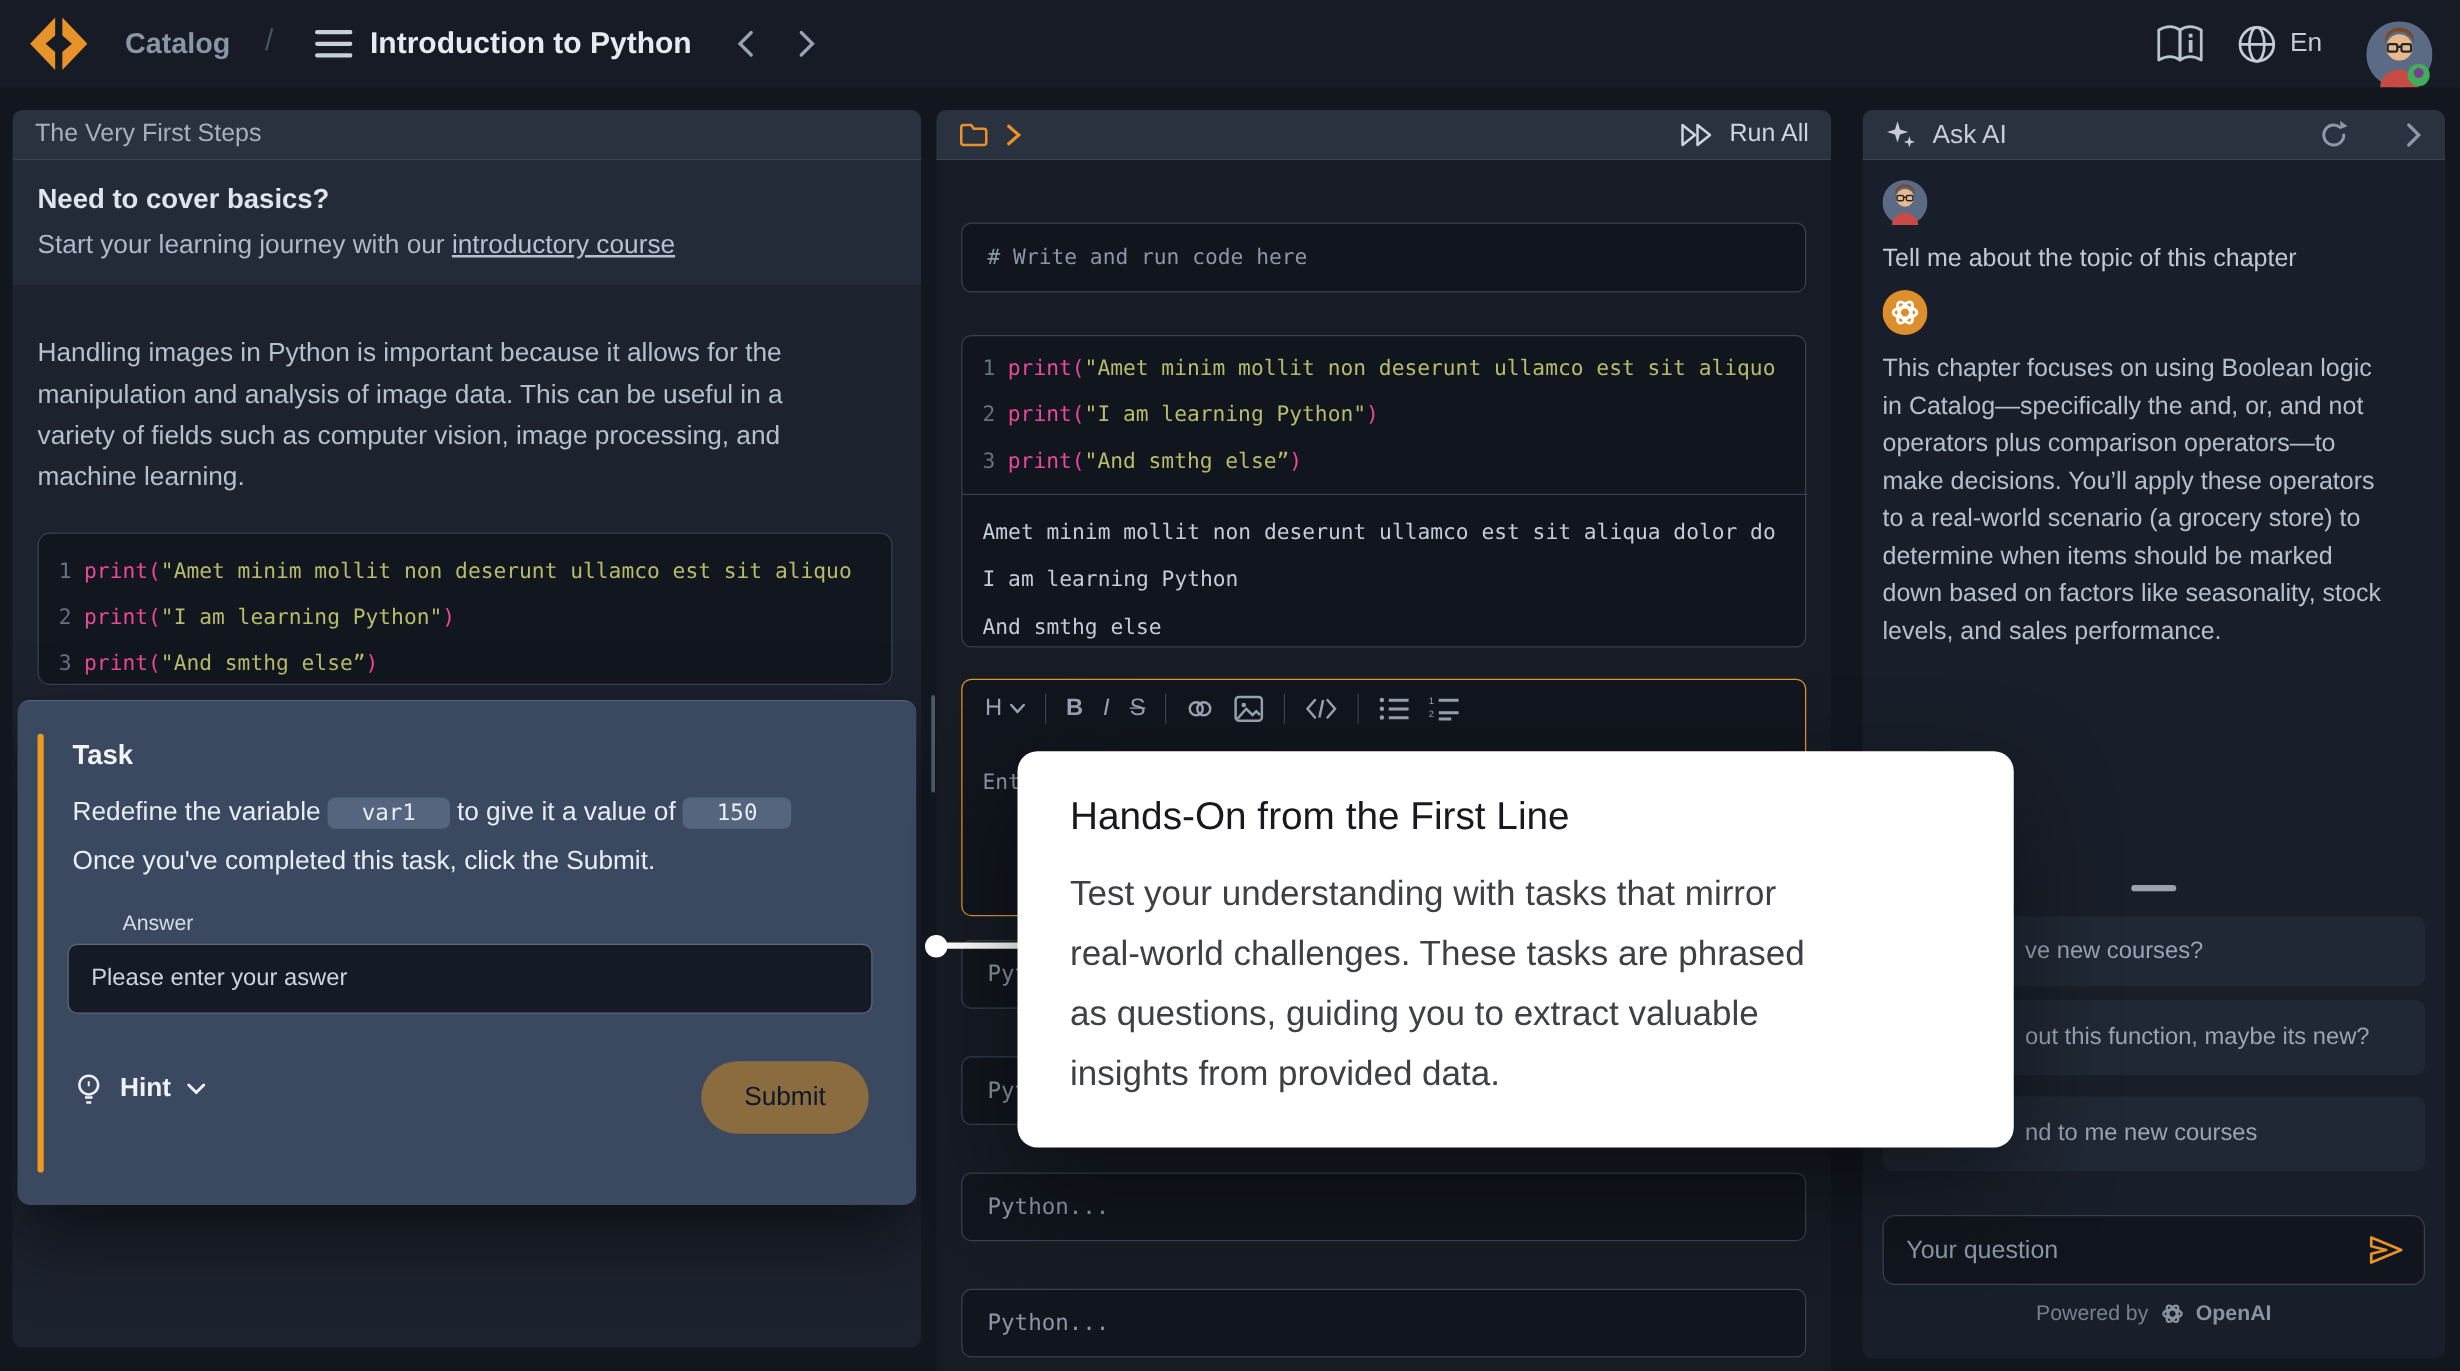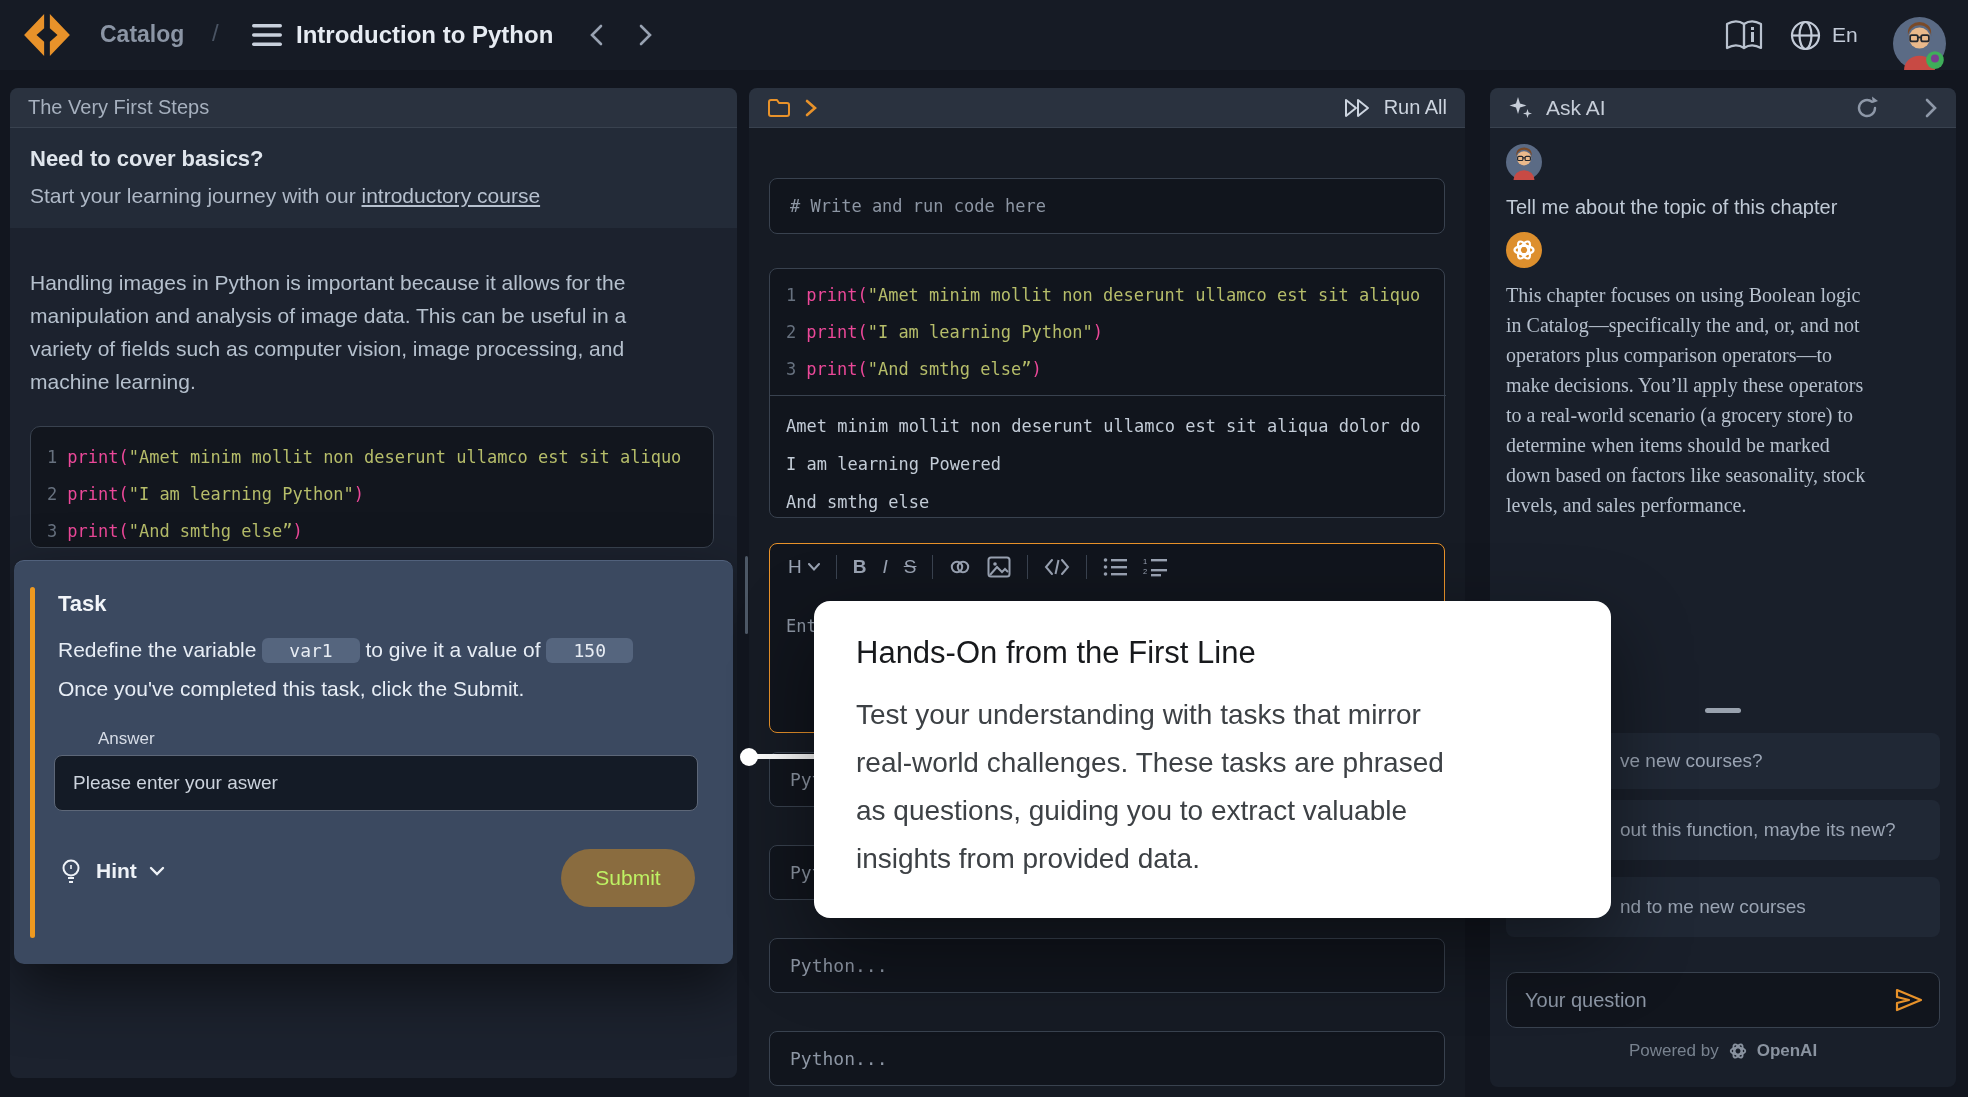--- a/index.html
+++ b/index.html
@@ -43,21 +43,21 @@
   .task-title{color:#f2f5f9;font-size:22px;font-weight:bold;}
   .task-text{color:#e7edf5;font-size:21px;line-height:38px;}
   .ichip{font-family:"DejaVu Sans Mono",monospace;font-size:18px;background:#55657e;
          border-radius:6px;padding:2px 27px;color:#e8edf4;}
   .answer-label{color:#d6dce6;font-size:17px;}
   .task-input{width:644px;height:56px;background:#141b26;border:1px solid #5d6778;border-radius:8px;
               color:#e7edf5;font-size:19px;padding:0 18px;outline:none;}
   .task-input::placeholder{color:#ccd3dd;opacity:1;}
   .hint{display:flex;align-items:center;gap:12px;color:#eef2f7;font-size:21px;font-weight:bold;}
   .submit-btn{width:134px;height:58px;border:none;border-radius:29px;background:#8a6c3f;
-              color:#bef264;font-size:21px;font-family:"Liberation Sans",sans-serif;}
+              color:#0f172a;font-size:21px;font-family:"Liberation Sans",sans-serif;}
 
   
   .mid{background:#161b24;}
   .cell{background:#11151d;border:1px solid #39424f;border-radius:8px;}
   .cell-ph{font-family:"DejaVu Sans Mono",monospace;font-size:17px;color:#8d96a4;}
   .runall{display:flex;align-items:center;gap:12px;color:#ccd4df;font-size:20px;}
   .editor{background:#11151d;border:1.5px solid #e8922a;border-radius:8px;}
   .tb-btn{color:#9aa3b3;font-size:19px;}
   .tb-sep{width:1px;height:24px;background:#3a4350;}
 
@@ -227,21 +227,21 @@
 
     <div class="abs cell" style="left:20px;top:180px;width:676px;height:250px;">
       <div class="abs" style="left:16px;top:8px;">
         <div class="cl"><span class="ln">1</span><span class="fn">print(</span><span class="st">"Amet minim mollit non deserunt ullamco est sit aliquo</span><span class="fn"></span></div>
         <div class="cl"><span class="ln">2</span><span class="fn">print(</span><span class="st">"I am learning Python"</span><span class="fn">)</span></div>
         <div class="cl"><span class="ln">3</span><span class="fn">print(</span><span class="st">"And smthg else”</span><span class="fn">)</span></div>
       </div>
       <div class="abs" style="left:0;top:126px;width:676px;height:1px;background:#39424f;"></div>
       <div class="abs" style="left:16px;top:138px;">
         <div class="outln">Amet minim mollit non deserunt ullamco est sit aliqua dolor do</div>
-        <div class="outln">I am learning Powered</div>
+        <div class="outln">I am learning Python</div>
         <div class="outln">And smthg else</div>
       </div>
     </div>
 
     <div class="abs editor" style="left:20px;top:455px;width:676px;height:190px;">
       <div style="display:flex;align-items:center;gap:16px;height:46px;padding:0 18px;">
         <span class="tb-btn" style="display:flex;align-items:center;gap:6px;">
           <span>H</span>
           <svg width="12" height="8" viewBox="0 0 12 8">
               <path d="M1,1 L6,6.5 L11,1" stroke="#9aa3b3" stroke-width="2" fill="none" stroke-linecap="round"></path>
@@ -355,21 +355,21 @@
     <div class="abs" style="left:16px;top:144px;">
       <svg width="36" height="36" viewBox="0 0 36 36">
         <circle cx="18" cy="18" r="18" fill="#dd8f2d"></circle>
         <g stroke="#ffffff" stroke-width="2.2" fill="none">
           <ellipse cx="18" cy="18" rx="9.5" ry="4.2"></ellipse>
           <ellipse cx="18" cy="18" rx="9.5" ry="4.2" transform="rotate(60 18 18)"></ellipse>
           <ellipse cx="18" cy="18" rx="9.5" ry="4.2" transform="rotate(120 18 18)"></ellipse>
         </g>
       </svg>
     </div>
-    <div class="abs" style="left:16px;top:192px;font-family:Liberation Serif, serif;">
+    <div class="abs" style="left:16px;top:192px;">
       <div class="ai-text">This chapter focuses on using Boolean logic</div>
       <div class="ai-text">in Catalog—specifically the and, or, and not</div>
       <div class="ai-text">operators plus comparison operators—to</div>
       <div class="ai-text">make decisions. You’ll apply these operators</div>
       <div class="ai-text">to a real-world scenario (a grocery store) to</div>
       <div class="ai-text">determine when items should be marked</div>
       <div class="ai-text">down based on factors like seasonality, stock</div>
       <div class="ai-text">levels, and sales performance.</div>
     </div>
 

